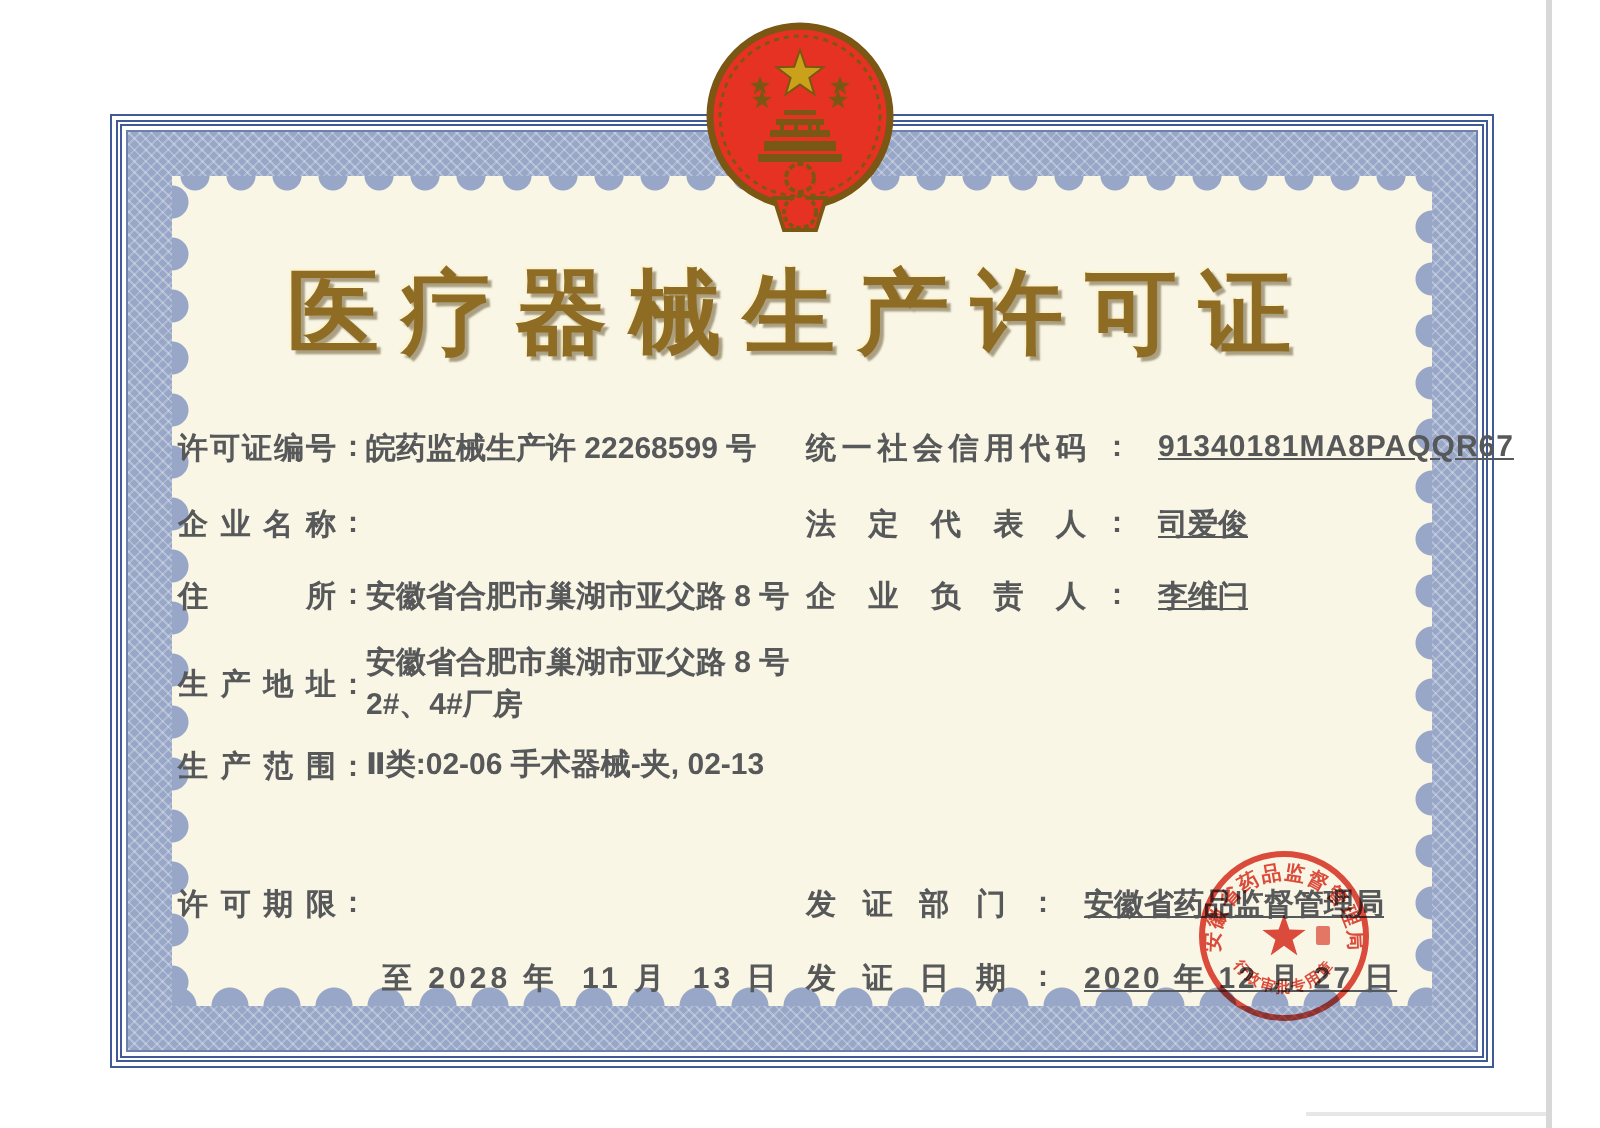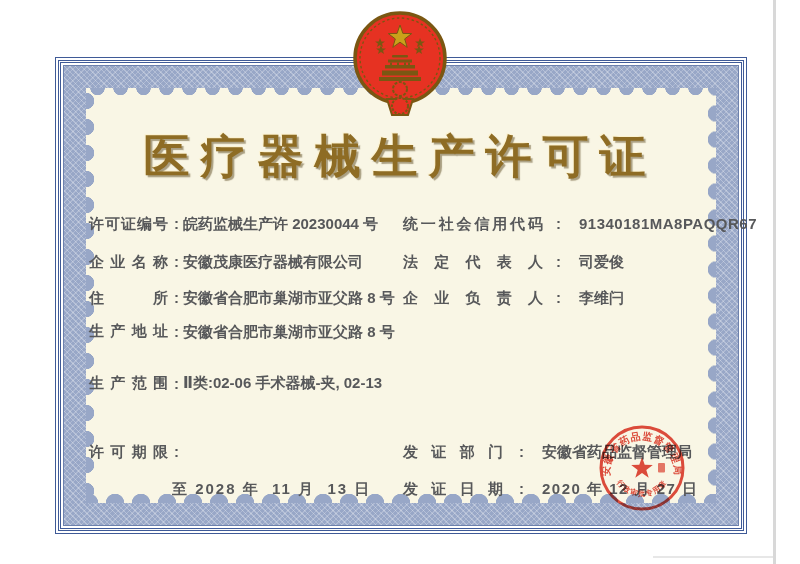--- a/index.html
+++ b/index.html
@@ -54,21 +54,21 @@
 
   
   .row{position:absolute;display:flex;align-items:flex-start;
        font-size:15px;font-weight:bold;color:#57585a;white-space:pre;}
   .row .lbl{flex:none;display:flex;justify-content:space-between;}
   .lbl-l{width:79px;}
   .lbl-r{width:140px;}
   .lbl-rb{width:100px;}
   .colon{flex:none;margin-left:6px;}
   .val{margin-left:8px;}
-  .val-gap{margin-left:18px;}
+  .val-gap{margin-left:18px;text-decoration:underline;}
   .val-col{display:flex;flex-direction:column;margin-left:8px;line-height:21px;}
   .val-col.tight{line-height:18.5px;}
   .center-lbl{align-items:center;}
   .code{letter-spacing:.5px;}
 
   
   .seal{position:absolute;left:597px;top:423px;width:90px;height:90px;z-index:6;
         mix-blend-mode:multiply;opacity:.88;}
 </style>
 </head>
@@ -116,62 +116,63 @@
 
   <circle cx="55" cy="78" r="7" fill="none" stroke="#7a5712" stroke-width="2" stroke-dasharray="3 1.5"></circle>
 
   <path d="M42 88 L68 88 L63 104 L47 104 Z" fill="#e63222" stroke="#7a5712" stroke-width="2"></path>
   <circle cx="55" cy="95" r="8" fill="#e63222" stroke="#7a5712" stroke-width="2" stroke-dasharray="2.5 1.5"></circle>
 </svg>
 
 <div class="title">医疗器械生产许可证</div>
 
 <div class="row" style="left:89px;top:215px;">
-  <span class="lbl lbl-l jl"><span>许</span><span>可</span><span>证</span><span>编</span><span>号</span></span><span class="colon">:</span><span class="val" style="margin-left:4px;">皖药监械生产许 20230044 号</span>
+  <span class="lbl lbl-l jl"><span>许</span><span>可</span><span>证</span><span>编</span><span>号</span></span><span class="colon">:</span><span class="val" style="margin-left:4px;">皖药监械生产许 22268599 号</span>
 </div>
 <div class="row" style="left:403px;top:215px;">
   <span class="lbl lbl-r jl"><span>统</span><span>一</span><span>社</span><span>会</span><span>信</span><span>用</span><span>代</span><span>码</span></span><span class="colon" style="margin-left:13px;">:</span><span class="val val-gap code">91340181MA8PAQQR67</span>
 </div>
 
 <div class="row" style="left:89px;top:253px;">
-  <span class="lbl lbl-l jl"><span>企</span><span>业</span><span>名</span><span>称</span></span><span class="colon">:</span><span class="val" style="margin-left:4px;">安徽茂康医疗器械有限公司</span>
+  <span class="lbl lbl-l jl"><span>企</span><span>业</span><span>名</span><span>称</span></span><span class="colon">:</span>
 </div>
 <div class="row" style="left:403px;top:253px;">
   <span class="lbl lbl-r jl"><span>法</span><span>定</span><span>代</span><span>表</span><span>人</span></span><span class="colon" style="margin-left:13px;">:</span><span class="val val-gap">司爱俊</span>
 </div>
 
 <div class="row" style="left:89px;top:289px;">
   <span class="lbl lbl-l jl"><span>住</span><span>所</span></span><span class="colon">:</span><span class="val" style="margin-left:4px;">安徽省合肥市巢湖市亚父路 8 号</span>
 </div>
 <div class="row" style="left:403px;top:289px;">
   <span class="lbl lbl-r jl"><span>企</span><span>业</span><span>负</span><span>责</span><span>人</span></span><span class="colon" style="margin-left:13px;">:</span><span class="val val-gap">李维闩</span>
 </div>
 
 <div class="row center-lbl" style="left:89px;top:321px;">
   <span class="lbl lbl-l jl"><span>生</span><span>产</span><span>地</span><span>址</span></span><span class="colon">:</span>
   <span class="val-col" style="margin-left:4px;">
     <span>安徽省合肥市巢湖市亚父路 8 号</span>
+    <span>2#、4#厂房</span>
   </span>
 </div>
 
 <div class="row center-lbl" style="left:89px;top:374px;">
   <span class="lbl lbl-l jl"><span>生</span><span>产</span><span>范</span><span>围</span></span><span class="colon">:</span>
   <span class="val-col tight" style="margin-left:4px;">
     <span>Ⅱ类:02-06 手术器械-夹, 02-13</span>
   </span>
 </div>
 
 <div class="row" style="left:89px;top:443px;">
   <span class="lbl lbl-l jl"><span>许</span><span>可</span><span>期</span><span>限</span></span><span class="colon">:</span>
 </div>
 <div class="row" style="left:403px;top:443px;">
   <span class="lbl lbl-rb jl"><span>发</span><span>证</span><span>部</span><span>门</span></span><span class="colon" style="margin-left:16px;">:</span><span class="val val-gap">安徽省药品监督管理局</span>
 </div>
 
-<div class="row" style="left:164px;top:480px;">
+<div class="row" style="left:183px;top:480px;">
   <span class="val" style="letter-spacing:2px;">至 2028 年  11 月  13 日</span>
 </div>
 <div class="row" style="left:403px;top:480px;">
   <span class="lbl lbl-rb jl"><span>发</span><span>证</span><span>日</span><span>期</span></span><span class="colon" style="margin-left:16px;">:</span><span class="val val-gap" style="letter-spacing:1.5px;">2020 年 12 月 27 日</span>
 </div>
 
 <svg class="seal" viewBox="0 0 90 90">
   <defs>
     <path id="sealTop" d="M 13.5 57 A 32.5 32.5 0 1 1 76.5 57" fill="none"></path>
     <path id="sealBot" d="M 17 54 A 30 30 0 0 0 73 54" fill="none"></path>

